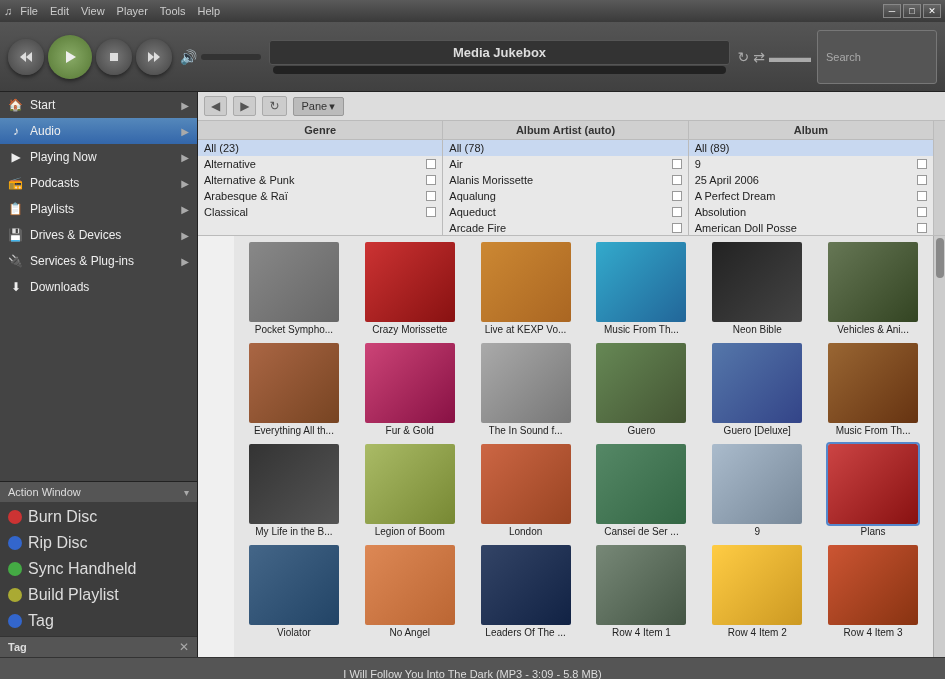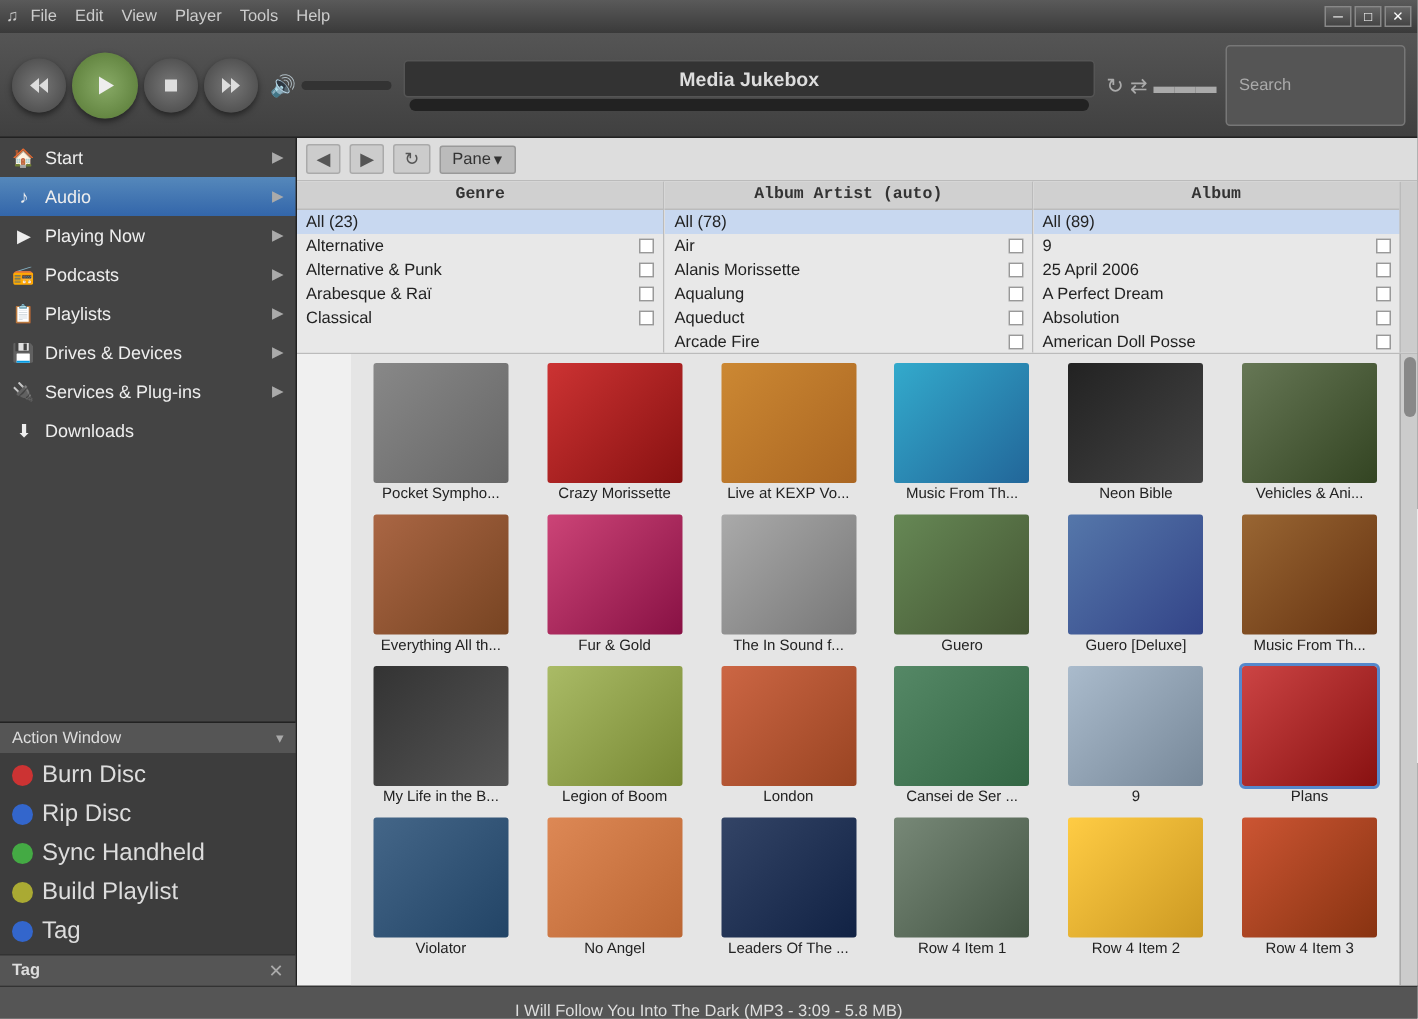--- a/index.html
+++ b/index.html
@@ -49,21 +49,21 @@
     .tag-bar { display: flex; align-items: center; justify-content: space-between; padding: 3px 8px; background: #555; border-top: 1px solid #333; }
     .tag-bar-text { font-size: 11px; color: #ddd; font-weight: bold; }
     .tag-close { color: #aaa; cursor: pointer; font-size: 12px; }
 
     
     .content-area { flex: 1; background: #f0f0f0; display: flex; flex-direction: column; overflow: hidden; }
     .content-nav { display: flex; align-items: center; padding: 4px 6px; background: #ddd; border-bottom: 1px solid #bbb; gap: 6px; }
     .nav-btn { background: #ccc; border: 1px solid #aaa; color: #555; padding: 2px 6px; cursor: pointer; font-size: 12px; border-radius: 2px; }
     .pane-btn { background: #bbb; border: 1px solid #999; color: #333; padding: 2px 8px; cursor: pointer; font-size: 11px; border-radius: 2px; display: flex; align-items: center; gap: 2px; }
     .browser-pane { flex: 1; border-right: 1px solid #bbb; display: flex; flex-direction: column; background: #e8e8e8; }
-    .pane-header { background: #d0d0d0; padding: 3px 6px; font-size: 11px; color: #333; font-weight: bold; text-align: center; border-bottom: 1px solid #bbb; font-family: Liberation Mono, monospace; }
+    .pane-header { background: #d0d0d0; padding: 3px 6px; font-size: 11px; color: #333; font-weight: bold; text-align: center; border-bottom: 1px solid #bbb; }
     .pane-list { overflow-y: auto; max-height: 95px; }
     .pane-item { display: flex; align-items: center; justify-content: space-between; padding: 2px 6px; font-size: 11px; color: #222; cursor: pointer; }
     .pane-item.selected { background: #c8d8f0; }
     .pane-item-check { width: 10px; height: 10px; border: 1px solid #999; background: #fff; margin-left: 4px; }
 
     
     .album-grid { flex: 1; overflow-y: auto; padding: 4px; background: #e5e5e5; display: grid; grid-template-columns: repeat(6, 1fr); gap: 4px; align-content: start; }
     .album-item { display: flex; flex-direction: column; align-items: center; cursor: pointer; padding: 2px; }
     .album-item.selected .album-cover { outline: 2px solid #5588cc; }
     .album-cover { width: 90px; height: 80px; background: #888; display: flex; align-items: center; justify-content: center; overflow: hidden; border-radius: 2px; }

